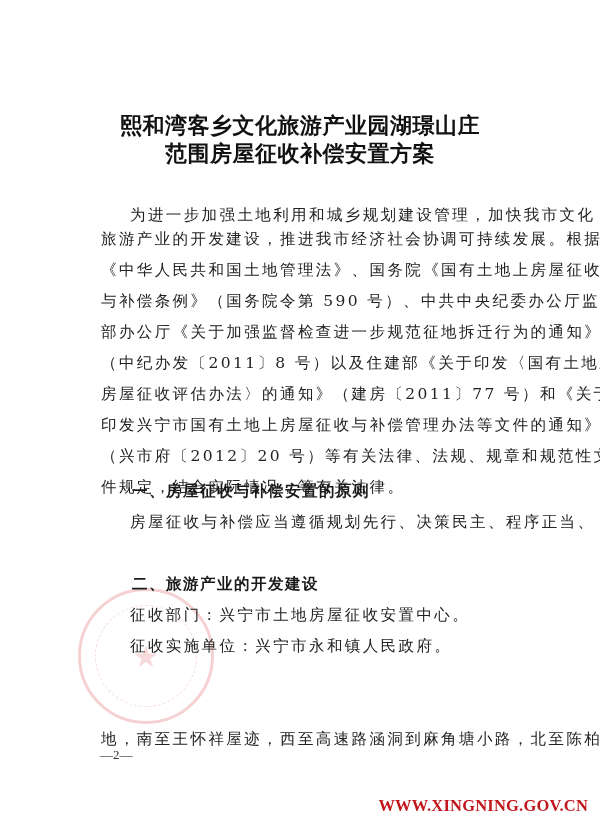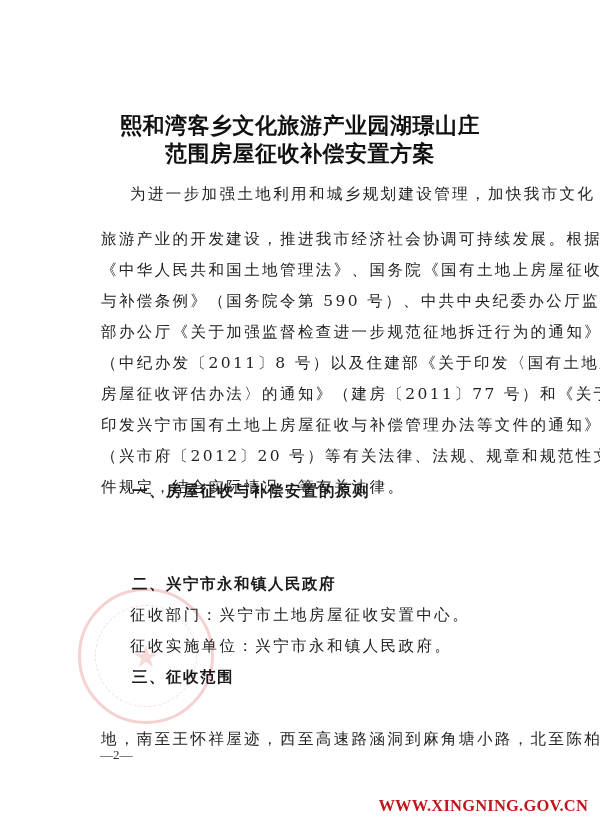--- a/index.html
+++ b/index.html
@@ -53,35 +53,35 @@
 <body>
 
 <div class="page">
   <div class="seal">
     <span class="seal-star">★</span>
   </div>
 
   <div class="title t1">熙和湾客乡文化旅游产业园湖璟山庄</div>
   <div class="title t2">范围房屋征收补偿安置方案</div>
 
-  <div class="line indent" style="top:184px">为进一步加强土地利用和城乡规划建设管理，加快我市文化</div>
+  <div class="line indent" style="top:205px">为进一步加强土地利用和城乡规划建设管理，加快我市文化</div>
   <div class="line flush" style="top:229px">旅游产业的开发建设，推进我市经济社会协调可持续发展。根据</div>
   <div class="line flush" style="top:260px">《中华人民共和国土地管理法》、国务院《国有土地上房屋征收</div>
   <div class="line flush" style="top:291px">与补偿条例》（国务院令第 590 号）、中共中央纪委办公厅监察</div>
   <div class="line flush" style="top:322px">部办公厅《关于加强监督检查进一步规范征地拆迁行为的通知》</div>
   <div class="line flush" style="top:353px">（中纪办发〔2011〕8 号）以及住建部《关于印发〈国有土地上</div>
   <div class="line flush" style="top:384px">房屋征收评估办法〉的通知》（建房〔2011〕77 号）和《关于</div>
   <div class="line flush" style="top:415px">印发兴宁市国有土地上房屋征收与补偿管理办法等文件的通知》</div>
   <div class="line flush" style="top:446px">（兴市府〔2012〕20 号）等有关法律、法规、规章和规范性文</div>
   <div class="line flush" style="top:477px">件规定，结合实际情况，等有关法律。</div>
 
   <div class="heading" style="top:481px">一、房屋征收与补偿安置的原则</div>
+  <div class="line indent" style="top:512px">房屋征收与补偿应当遵循规划先行、决策民主、程序正当、</div>
 
-  <div class="heading" style="top:574px">二、兴宁市永和镇人民政府</div>
+  <div class="heading" style="top:574px">二、旅游产业的开发建设</div>
   <div class="line indent" style="top:636px">征收实施单位：兴宁市永和镇人民政府。</div>
   <div class="line indent" style="top:605px">征收部门：兴宁市土地房屋征收安置中心。</div>
 
-  <div class="heading" style="top:667px">三、征收范围</div>
   <div class="line flush" style="top:729px">地，南至王怀祥屋迹，西至高速路涵洞到麻角塘小路，北至陈柏</div>
 
   <div class="pageno">—2—</div>
   <div class="site">WWW.XINGNING.GOV.CN</div>
 </div>
 
 </body></html>

